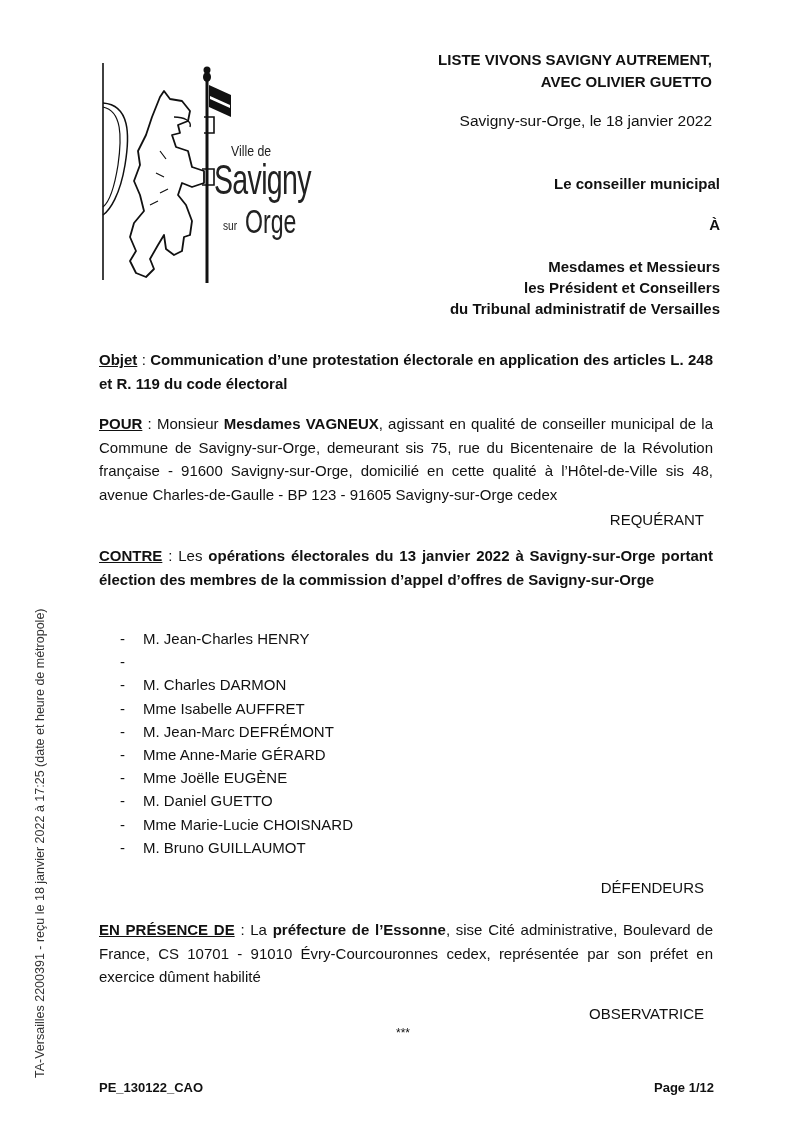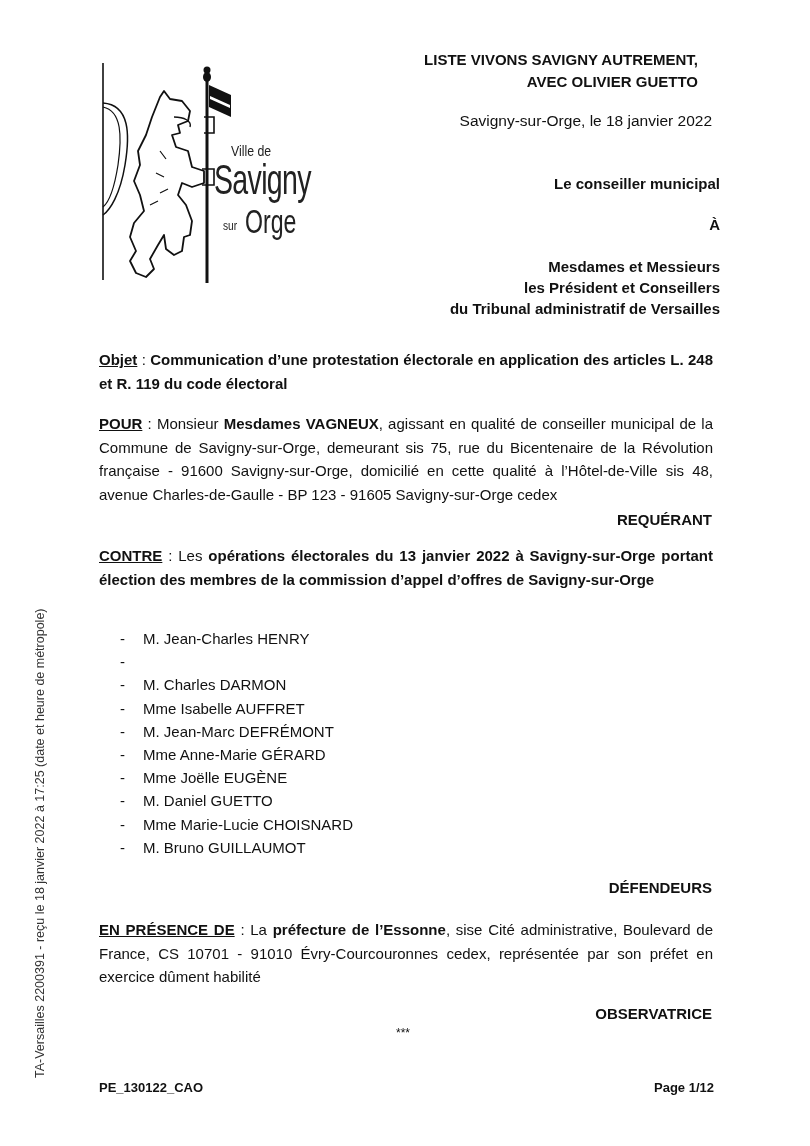--- a/index.html
+++ b/index.html
@@ -10,27 +10,27 @@
   .u { text-decoration: underline; }
 
   
   .logo { left: 100px; top: 55px; width: 220px; height: 230px; }
   .logo-text-ville { position: absolute; left: 131px; top: 87px; font-family: "Liberation Sans Narrow","Liberation Sans", sans-serif; font-size: 15px; color: #222; letter-spacing: 0px; transform: scaleX(0.82); transform-origin: left top; }
   .logo-text-savigny { position: absolute; left: 114px; top: 104px; font-size: 42px; line-height: 42px; color: #222; transform: scaleX(0.68); transform-origin: left top; letter-spacing: -1px; }
   .logo-text-sur { position: absolute; left: 123px; top: 164px; font-size: 12px; color: #222; transform: scaleX(0.85); transform-origin: left top; }
   .logo-text-orge { position: absolute; left: 145px; top: 149px; font-size: 34px; line-height: 34px; color: #222; transform: scaleX(0.68); transform-origin: left top; }
 
   
-  .hdr-line { right: 112px; font-size: 15px; font-weight: bold; text-align: left; white-space: nowrap; }
+  .hdr-line { right: 98px; font-size: 15px; font-weight: bold; text-align: left; white-space: nowrap; }
   .hdr-date { right: 98px; top: 112px; font-size: 15.5px; white-space: nowrap; }
   .center-line { left: 330px; width: 400px; text-align: right; font-size: 15px; font-weight: bold; white-space: nowrap; }
 
   
   .para { left: 99px; width: 614px; font-size: 15px; line-height: 23.5px; text-align: justify; }
-  .role { right: 98px; font-size: 15px; font-weight: bold; white-space: nowrap; text-align: right; }
+  .role { right: 106px; font-size: 15px; font-weight: normal; white-space: nowrap; text-align: right; }
 
   .list { left: 120px; top: 627px; margin: 0; padding: 0; list-style: none; }
   .list li { height: 23.2px; font-size: 15px; line-height: 23px; white-space: nowrap; display: flex; }
   .list .dash { width: 23px; }
 
   .stars { left: 396px; top: 1026px; font-size: 12px; }
   .footer-left { left: 99px; top: 1080px; font-size: 13px; font-weight: bold; }
   .footer-right { right: 96px; top: 1080px; font-size: 13px; font-weight: bold; }
 
   .side-stamp { left: 33px; top: 1078px; transform: rotate(-90deg); transform-origin: left top;

